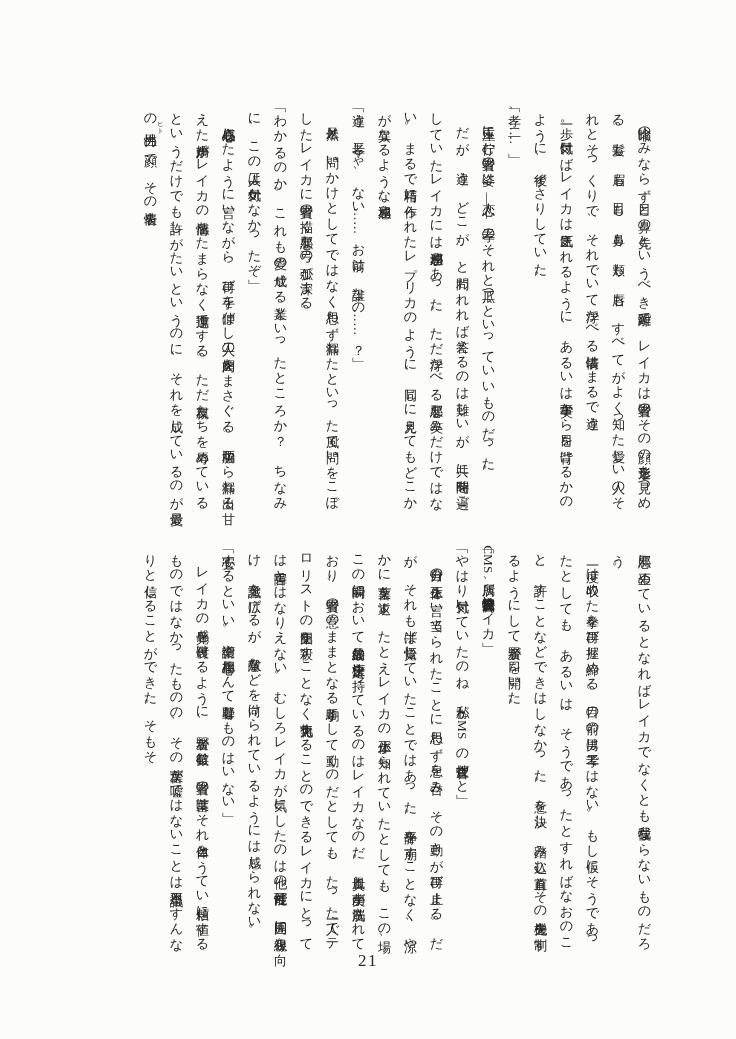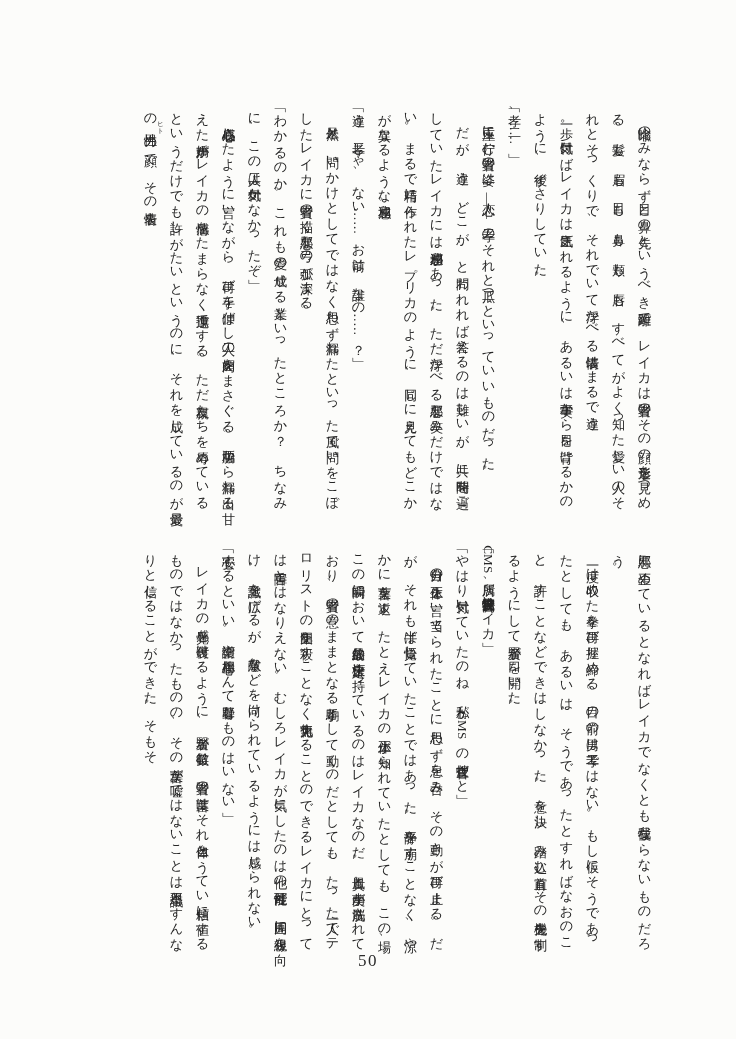--- a/index.html
+++ b/index.html
@@ -74,15 +74,15 @@
   <div class="tier tier-bottom">
     <p class="para">邪悪に歪めているとなればレイカでなくとも我慢ならないものだろう。</p>
     <p class="para indent">一度は収めた拳を再び握り締める。目の前の男は孝二ではない。もし仮にそうであったとしても、あるいは、そうであったとすればなおのこと、許すことなどできはしなかった。意を決し、踏み込む直前、その機先を制するようにして賢者が口を開いた。</p>
     <p class="para">「CMS所属、特務捜査官高見沢レイカ」</p>
     <p class="para">「やはり気付いていたのね。私がCMSの捜査官だと」</p>
     <p class="para indent">自分の正体を言い当てられたことに思わず息を呑み、その動きが再び止まる。だが、それも半ば覚悟していたことではあった。平静を崩すことなく、涼やかに言葉を返す。たとえレイカの正体が知られていたとしても、この場、この瞬間において最終的な決定権を持っているのはレイカなのだ。風貴と美南が洗脳されており、賢者の意のままとなる手駒として動くのだとしても、たった一人でテロリストの集団を殺すことなく無力化することのできるレイカにとっては障害とはなりえない。むしろレイカが気にしたのは他の可能性だ。周囲に視線を向け、意識を広げるが、敵意などを向けられているようには感じられない。</p>
     <p class="para">「安心するといい。護衛や用心棒なんて野暮なものはいない」</p>
     <p class="para indent">レイカの感覚を裏付けるように、賢者が微笑む。賢者の言葉はそれ自体とうてい信頼に値するものではなかったものの、その言葉が嘘ではないことは不思議とすんなりと信じることができた。そもそ</p>
   </div>
 
-  <div class="page-number">50</div>
+  <div class="page-number">21</div>
 
 </div>
 
 </body></html>

